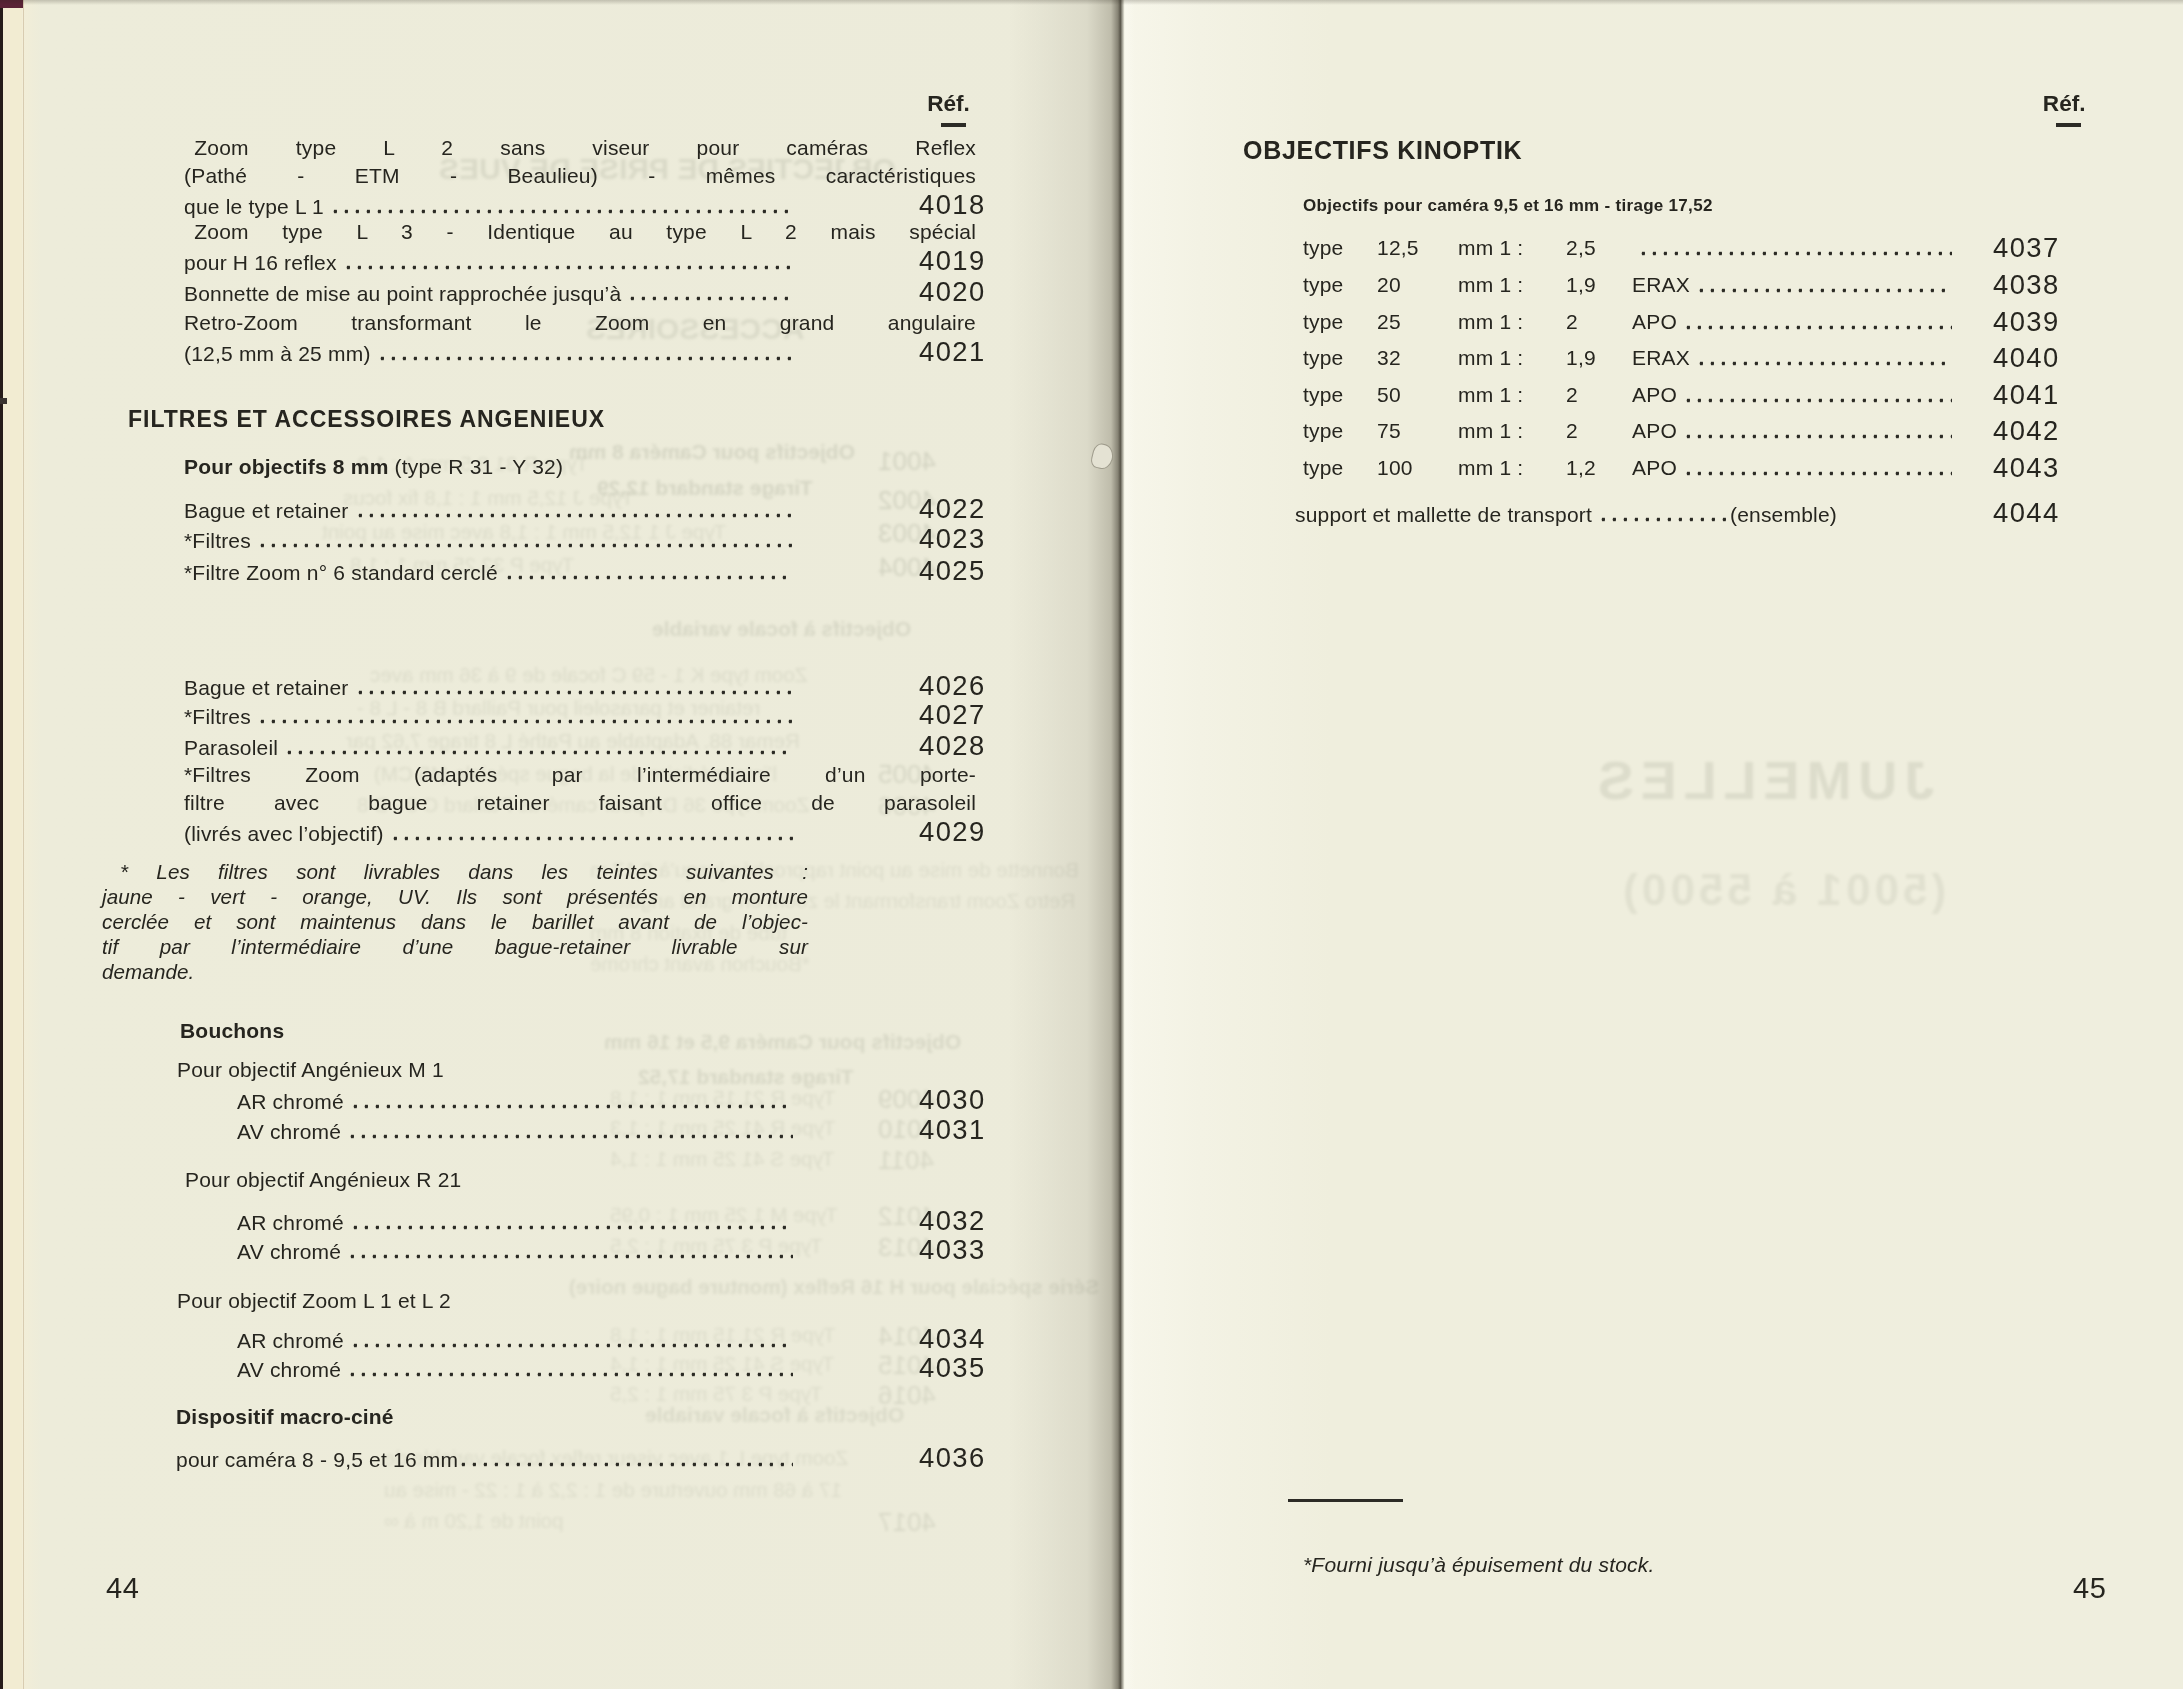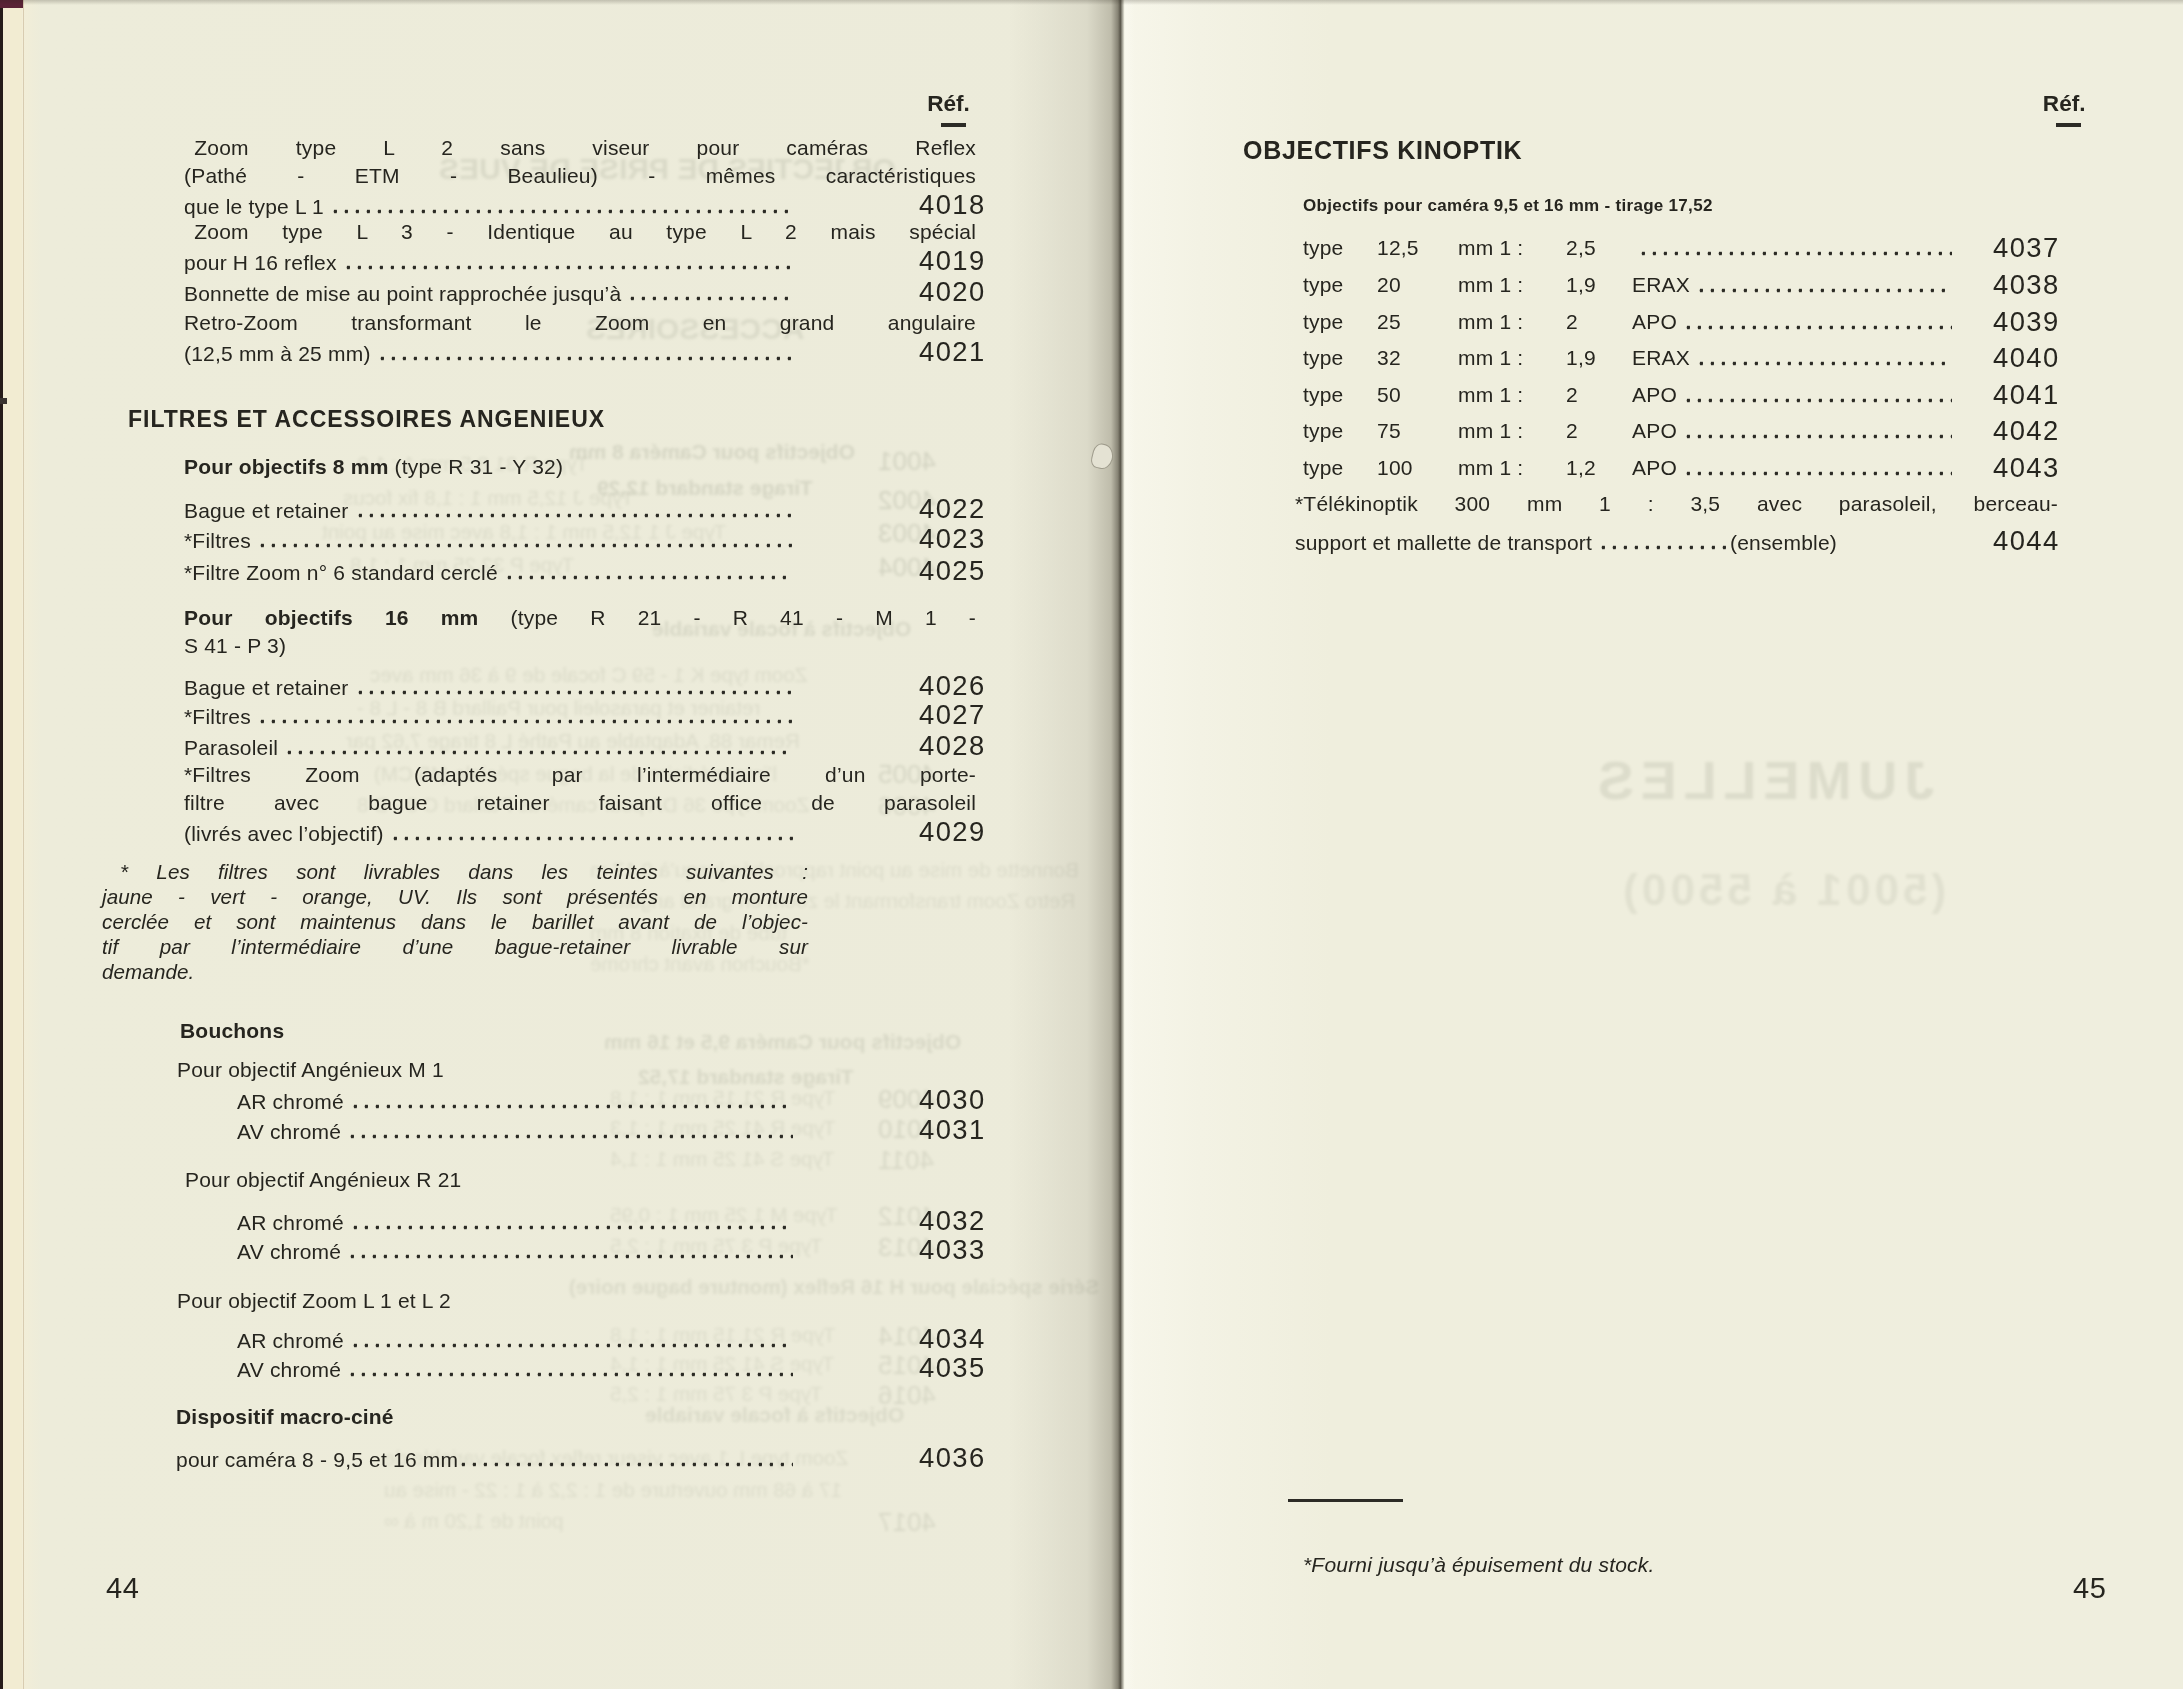--- a/index.html
+++ b/index.html
@@ -196,24 +196,20 @@
       </div>
   </div>
   <div class="abs" style="left:184px; top:556px; width:792px;">
     <div class="row">
         <span class="lbl">*Filtre Zoom n° 6 standard cerclé</span>
         <span class="leader"></span>
         <span class="ref">4025</span>
       </div>
   </div>
 
-  <div class="abs" style="left:184px; top:604px; width:792px;">
-    <div class="jl"><span class="bh">Pour objectifs 16 mm</span><span> (type R 21 - R 41 - M 1 -</span></div>
-    <div class="body-line">S 41 - P 3)</div>
-  </div>
 
   <div class="abs" style="left:184px; top:671px; width:792px;">
     <div class="row">
         <span class="lbl">Bague et retainer</span>
         <span class="leader"></span>
         <span class="ref">4026</span>
       </div>
   </div>
   <div class="abs" style="left:184px; top:700px; width:792px;">
     <div class="row">
@@ -389,21 +385,20 @@
         <span class="cs">100</span>
         <span class="cm">mm 1 :</span>
         <span class="ca">1,2</span>
         <span class="cn">APO</span>
         <span class="leader"></span>
         <span class="ref2">4043</span>
       </div>
   </div>
 
   <div class="abs" style="left:1295px; top:490px; width:763px;">
-    <div class="jl">*Télékinoptik 300 mm 1 : 3,5 avec parasoleil, berceau-</div>
     <div class="row" style="margin-top:8.2px;">
         <span class="lbl">support et mallette de transport</span>
         <span class="leader leader-fix"></span>
         <span class="lbl">(ensemble)</span>
         <span class="spacer"></span>
         <span class="ref2">4044</span>
       </div>
   </div>
 
   <div class="rule" style="left:1288px; top:1499px; width:115px;"></div>

